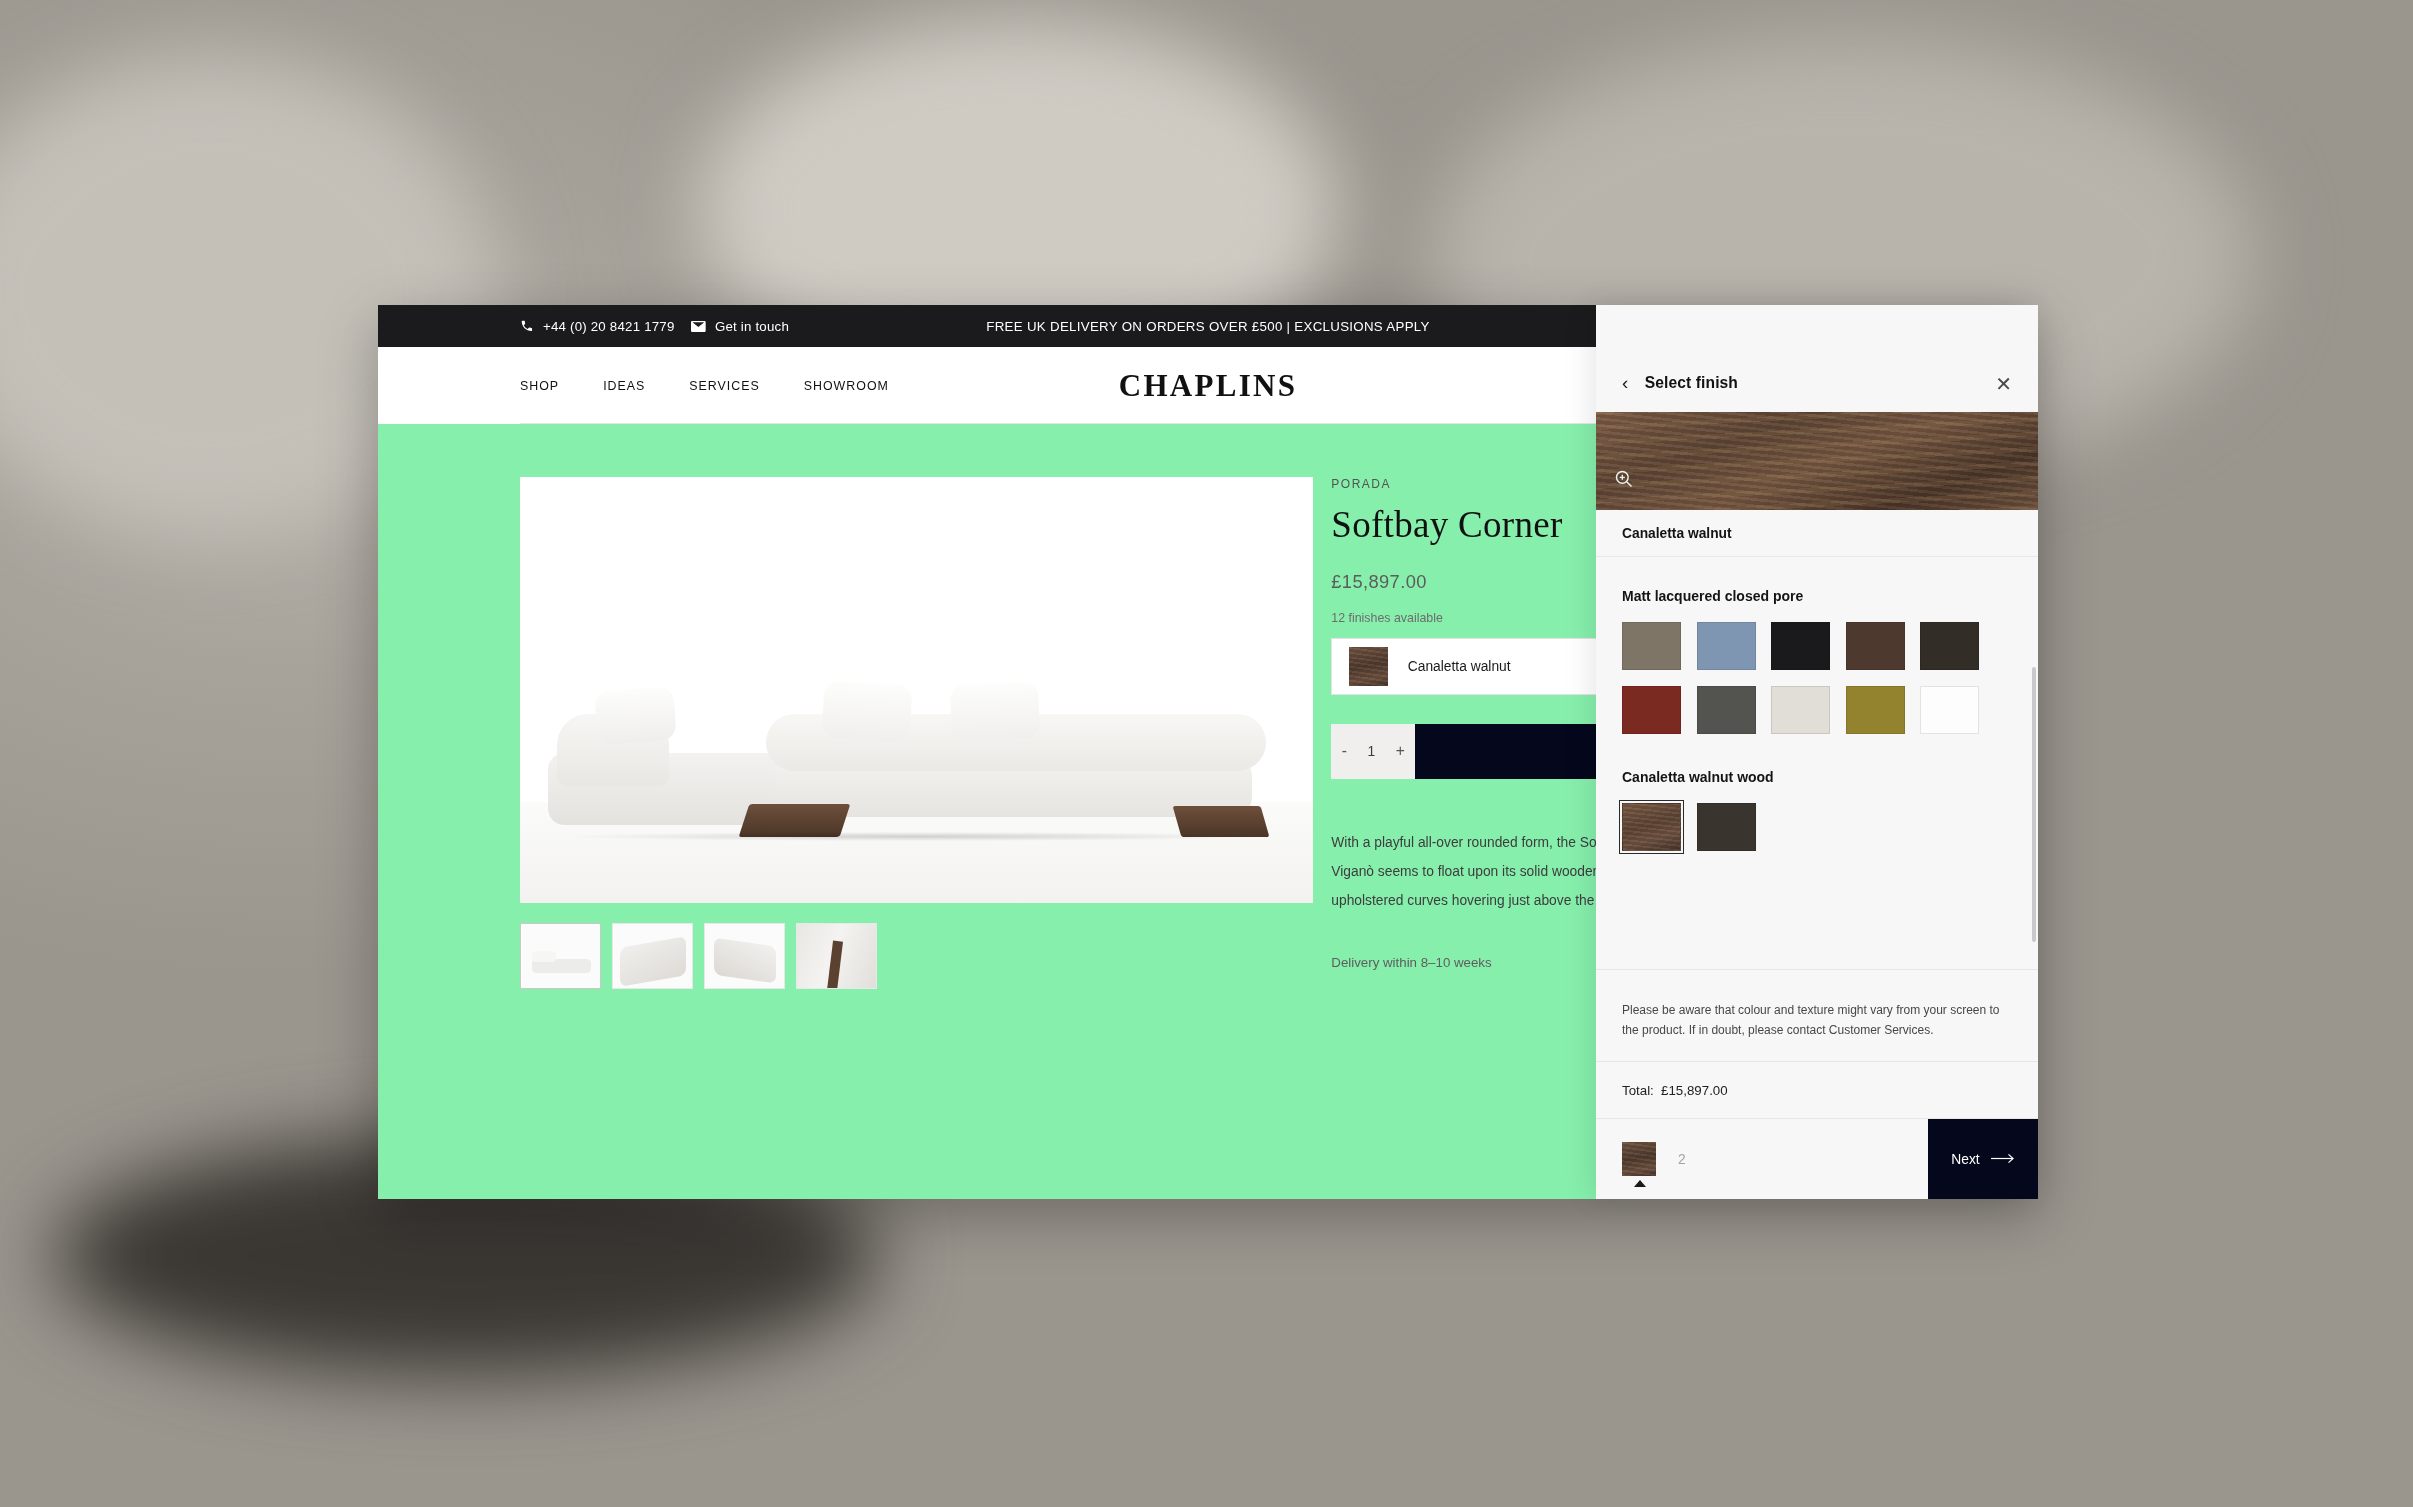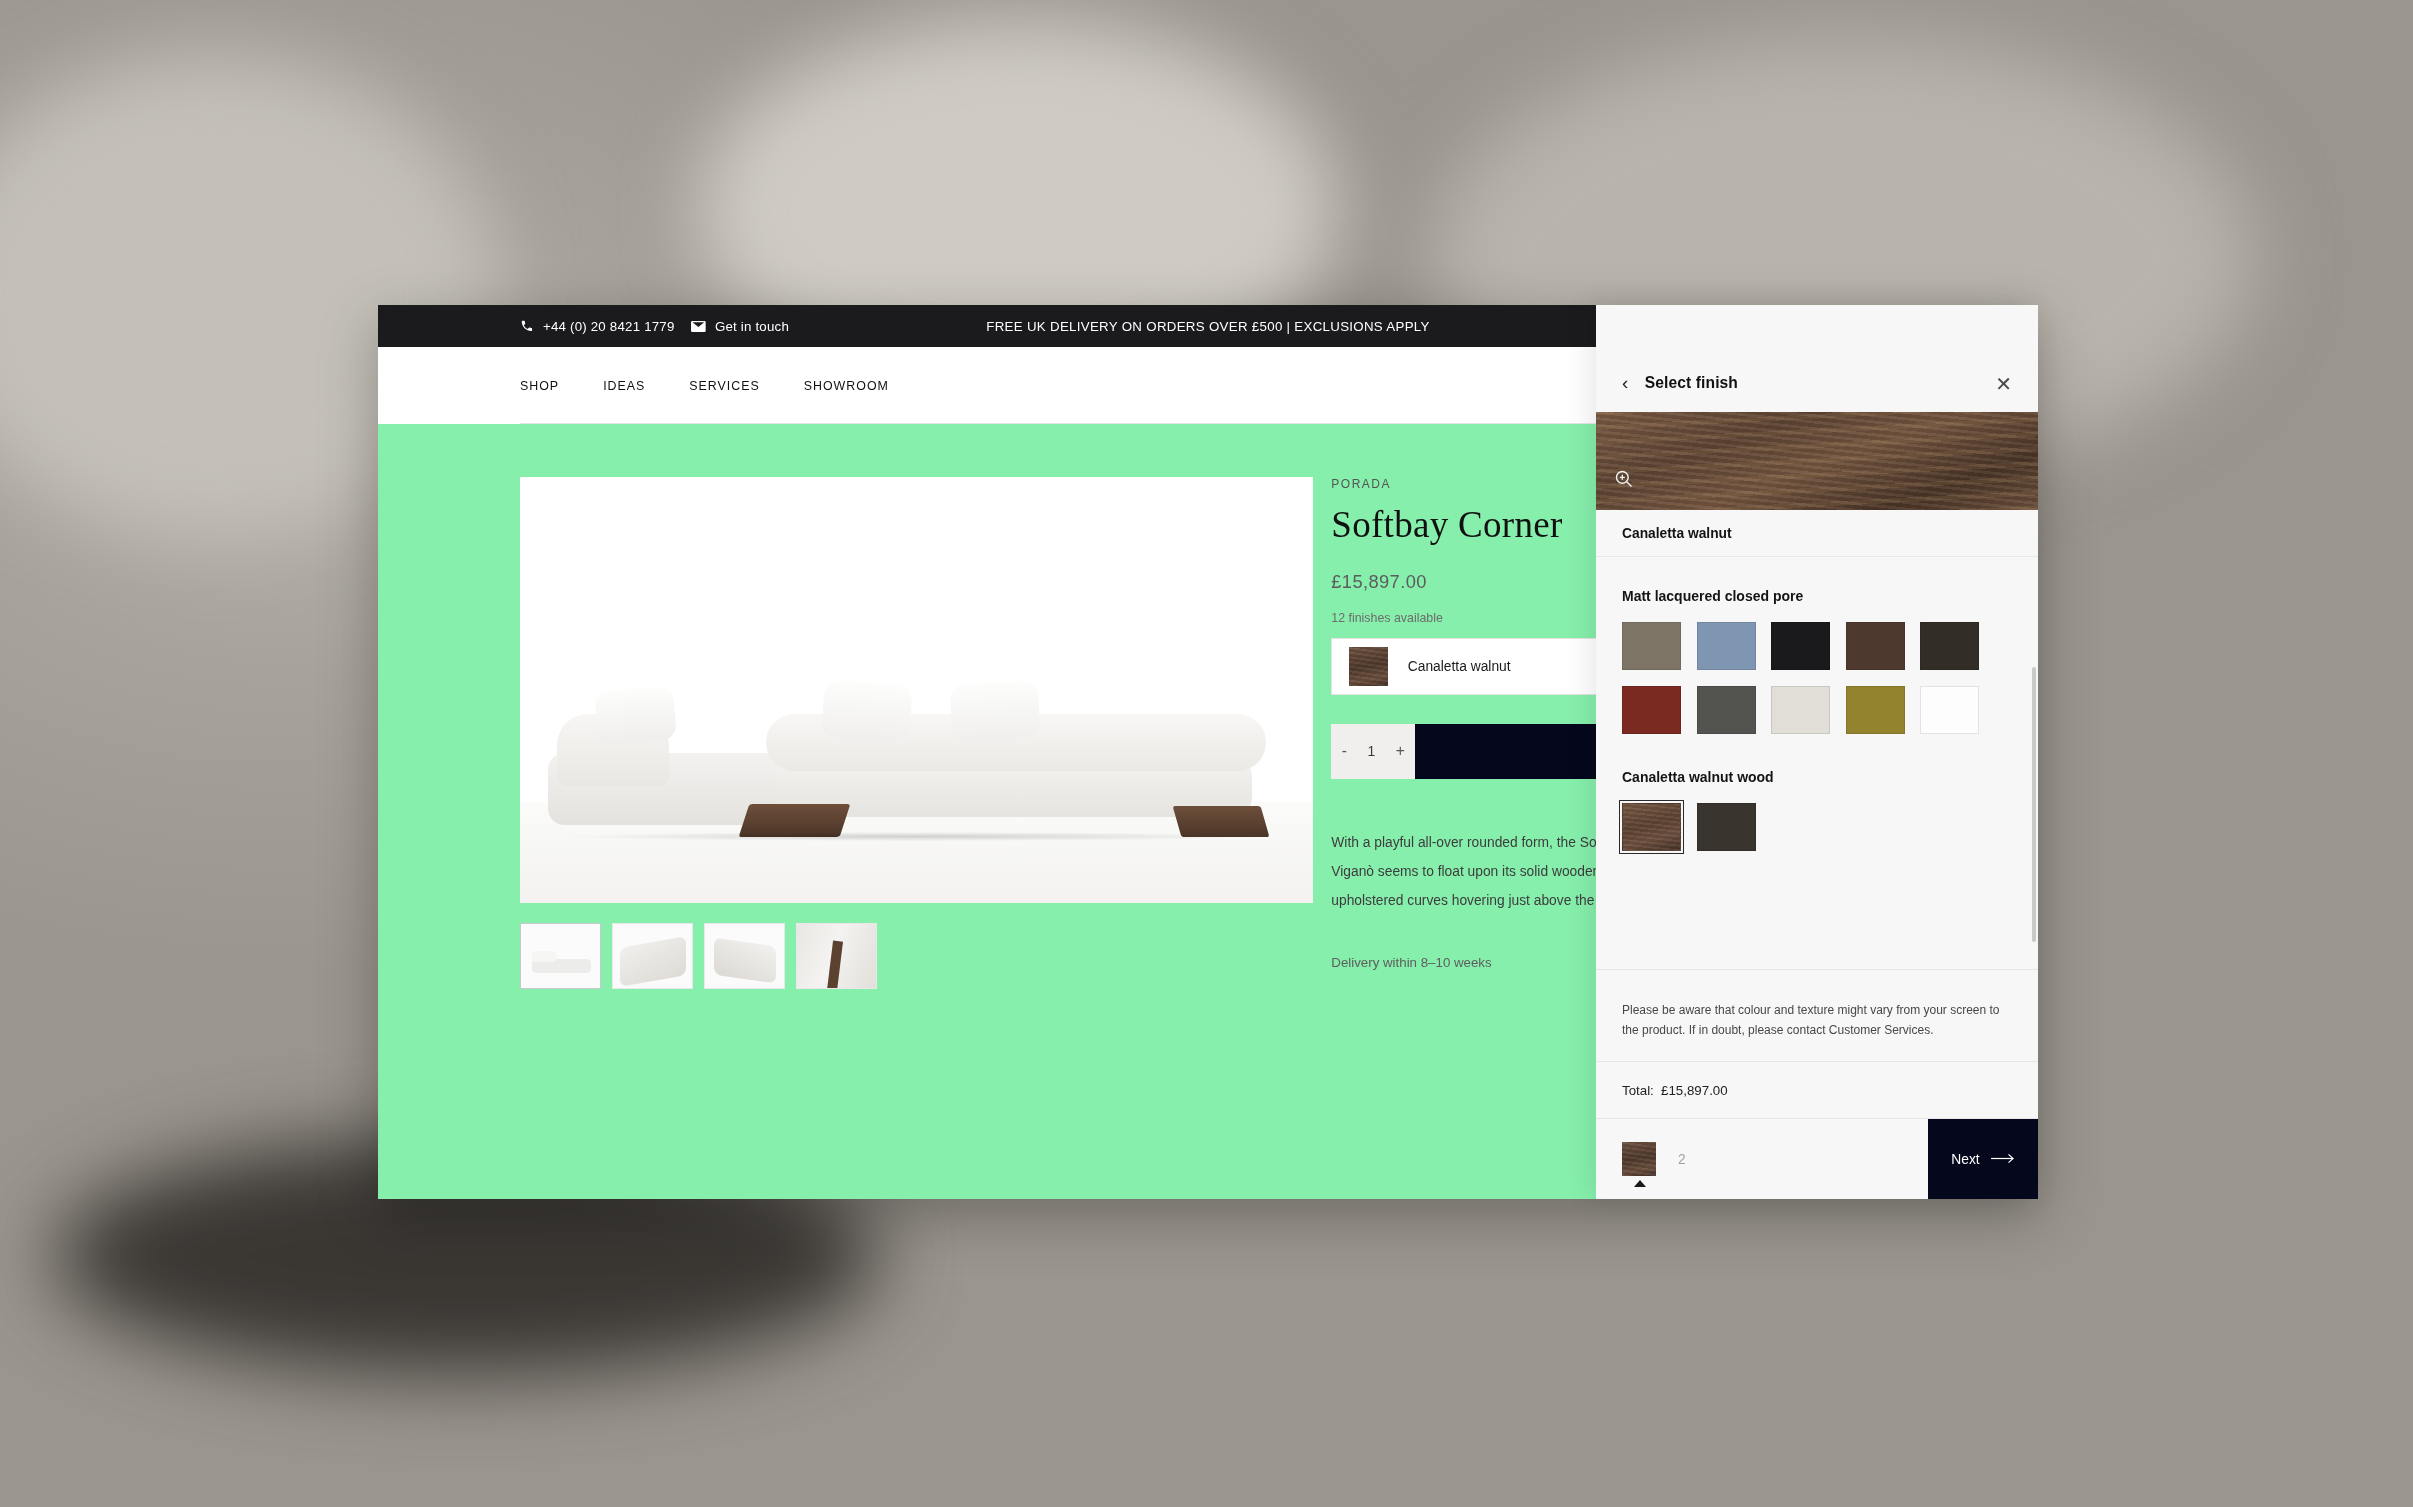--- a/index.html
+++ b/index.html
@@ -307,20 +307,21 @@
     </div>
   </div>
 
   <div id="nav">
     <div id="nav-links">
       <span>SHOP</span>
       <span>IDEAS</span>
       <span>SERVICES</span>
       <span>SHOWROOM</span>
     </div>
+    <div id="brand">CHAPLINS</div>
     <div id="nav-divider"></div>
   </div>
 
   <div id="product">
 
     <div id="gallery">
       <div id="hero">
         <div id="hero-floor"></div>
         <div id="sofa-wrap">
 

